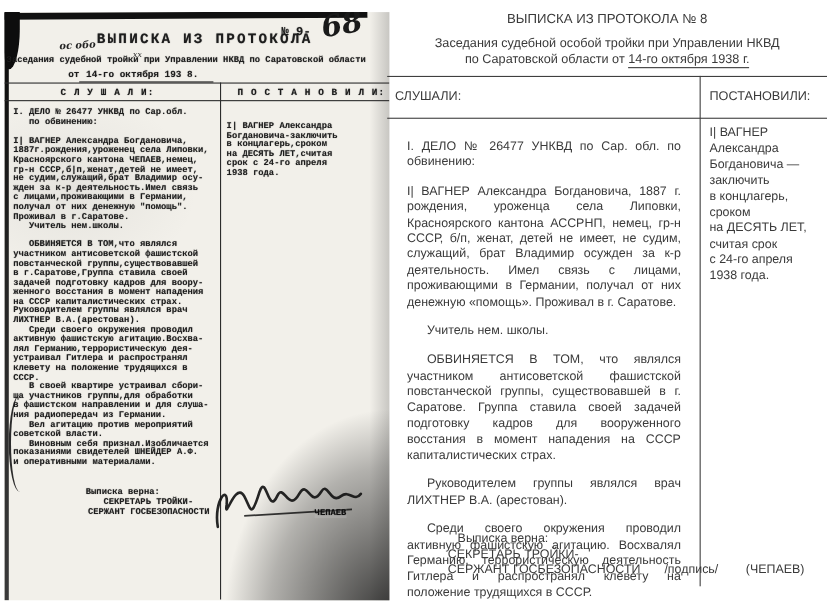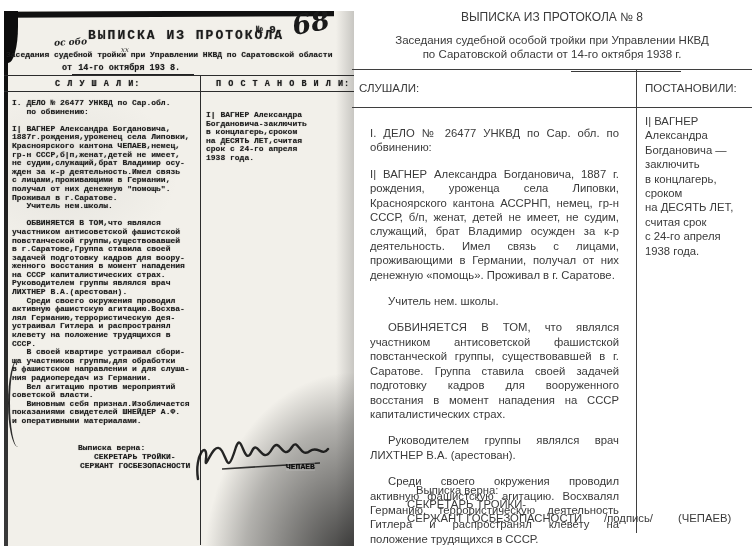--- a/index.html
+++ b/index.html
@@ -47,21 +47,21 @@
   .scan-footer div:nth-child(2){padding-left:16px;}
   .scan-footer div:nth-child(3){padding-left:2px;}
   .scan-signer{position:absolute;left:282px;top:451px;font-size:8px;font-weight:bold;color:#0e0e0e;background:rgba(200,200,200,.25);text-shadow:0 0 1px rgba(0,0,0,.6);}
   .scan-signature{position:absolute;left:188px;top:418px;width:140px;height:58px;}
   
   .ts{position:absolute;left:352px;top:0;width:400px;height:546px;color:#3a3a3a;}
   .ts-title{position:absolute;left:0;top:10px;width:100%;text-align:center;font-size:12px;}
   .ts-sub{position:absolute;left:0;width:100%;text-align:center;font-size:11.5px;}
   .ts-sub1{top:34px;}
   .ts-sub2{top:48px;}
-  .ts-sub2 .u{border-bottom:1px solid #3a3a3a;padding-bottom:11px;}
+  .ts-sub2 .u{border-bottom:1px solid #3a3a3a;padding-bottom:1px;}
   .ts-line-top{position:absolute;left:0;top:69px;width:100%;height:1px;background:#3f3f3f;}
   .ts-line-mid{position:absolute;left:0;top:107px;width:100%;height:1px;background:#3f3f3f;}
   .ts-vline{position:absolute;left:284px;top:69px;width:1px;height:464px;background:#3f3f3f;}
   .ts-head-l{position:absolute;left:7px;top:82px;font-size:11.5px;}
   .ts-head-r{position:absolute;left:293px;top:82px;font-size:11.5px;}
   .ts-listened{position:absolute;left:6px;top:114px;width:273px;}
   .ts-listened p{margin:12px;font-size:11.3px;line-height:14.4px;text-align:justify;text-indent:1.6em;}
   .ts-listened p:nth-child(-n+2){text-indent:0;}
   .ts-resolution{position:absolute;left:293px;top:114px;width:102px;}
   .ts-resolution div{font-size:11.3px;line-height:14.4px;white-space:nowrap;}

